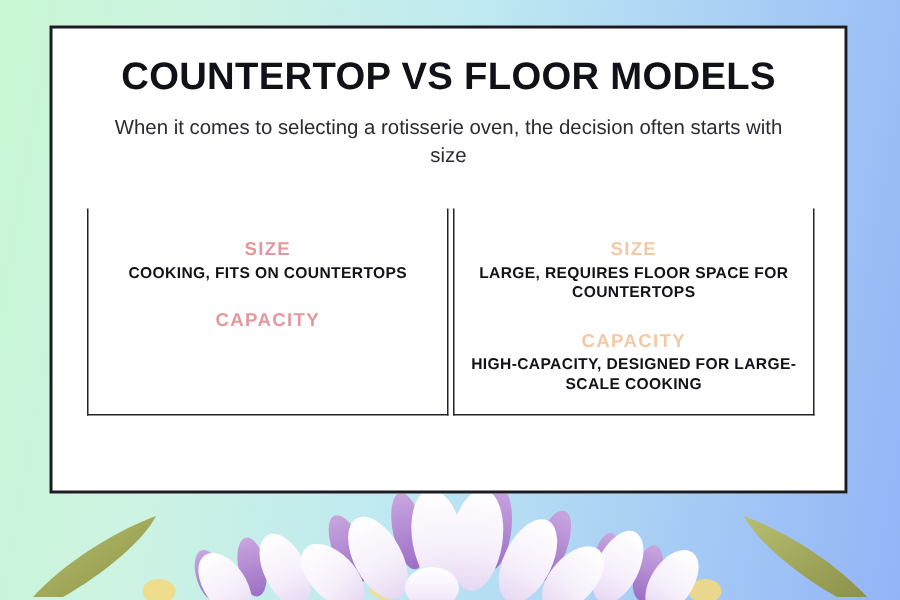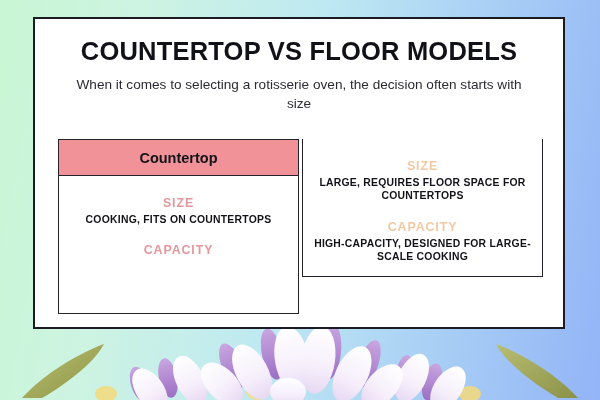--- a/index.html
+++ b/index.html
@@ -162,21 +162,20 @@
   </svg>
 
   <div id="card">
 
     <div id="title">COUNTERTOP VS FLOOR MODELS</div>
     <div id="subtitle">When it comes to selecting a rotisserie oven, the decision often starts with size</div>
 
     <div id="table">
 
       <div class="col">
-        <div class="col-head" style="background:#f09297;">Countertop</div>
         <div class="col-body">
           <div class="attr-block">
             <div class="attr-label" style="color:#e2989d;text-align:center;">SIZE</div>
             <div class="attr-value">COOKING, FITS ON COUNTERTOPS</div>
           </div>
           <div class="attr-block second">
             <div class="attr-label" style="color:#e2989d;text-align:center;">CAPACITY</div>
           </div>
         </div>
       </div>

